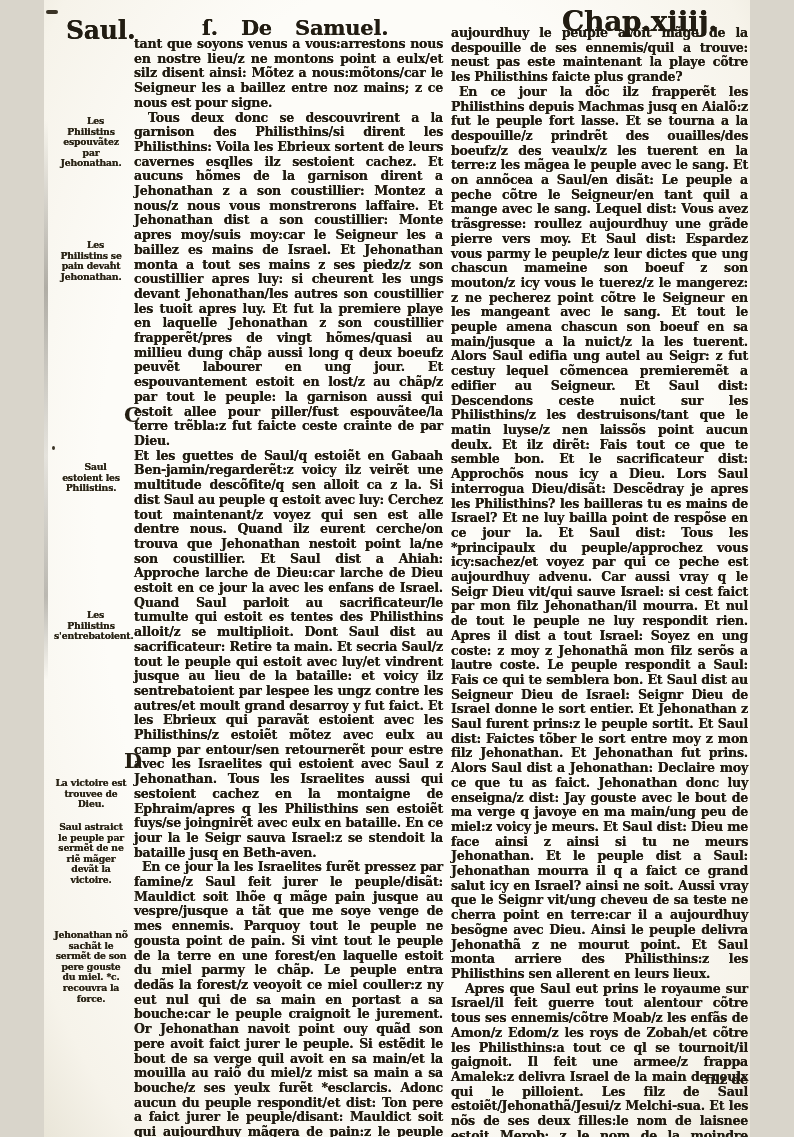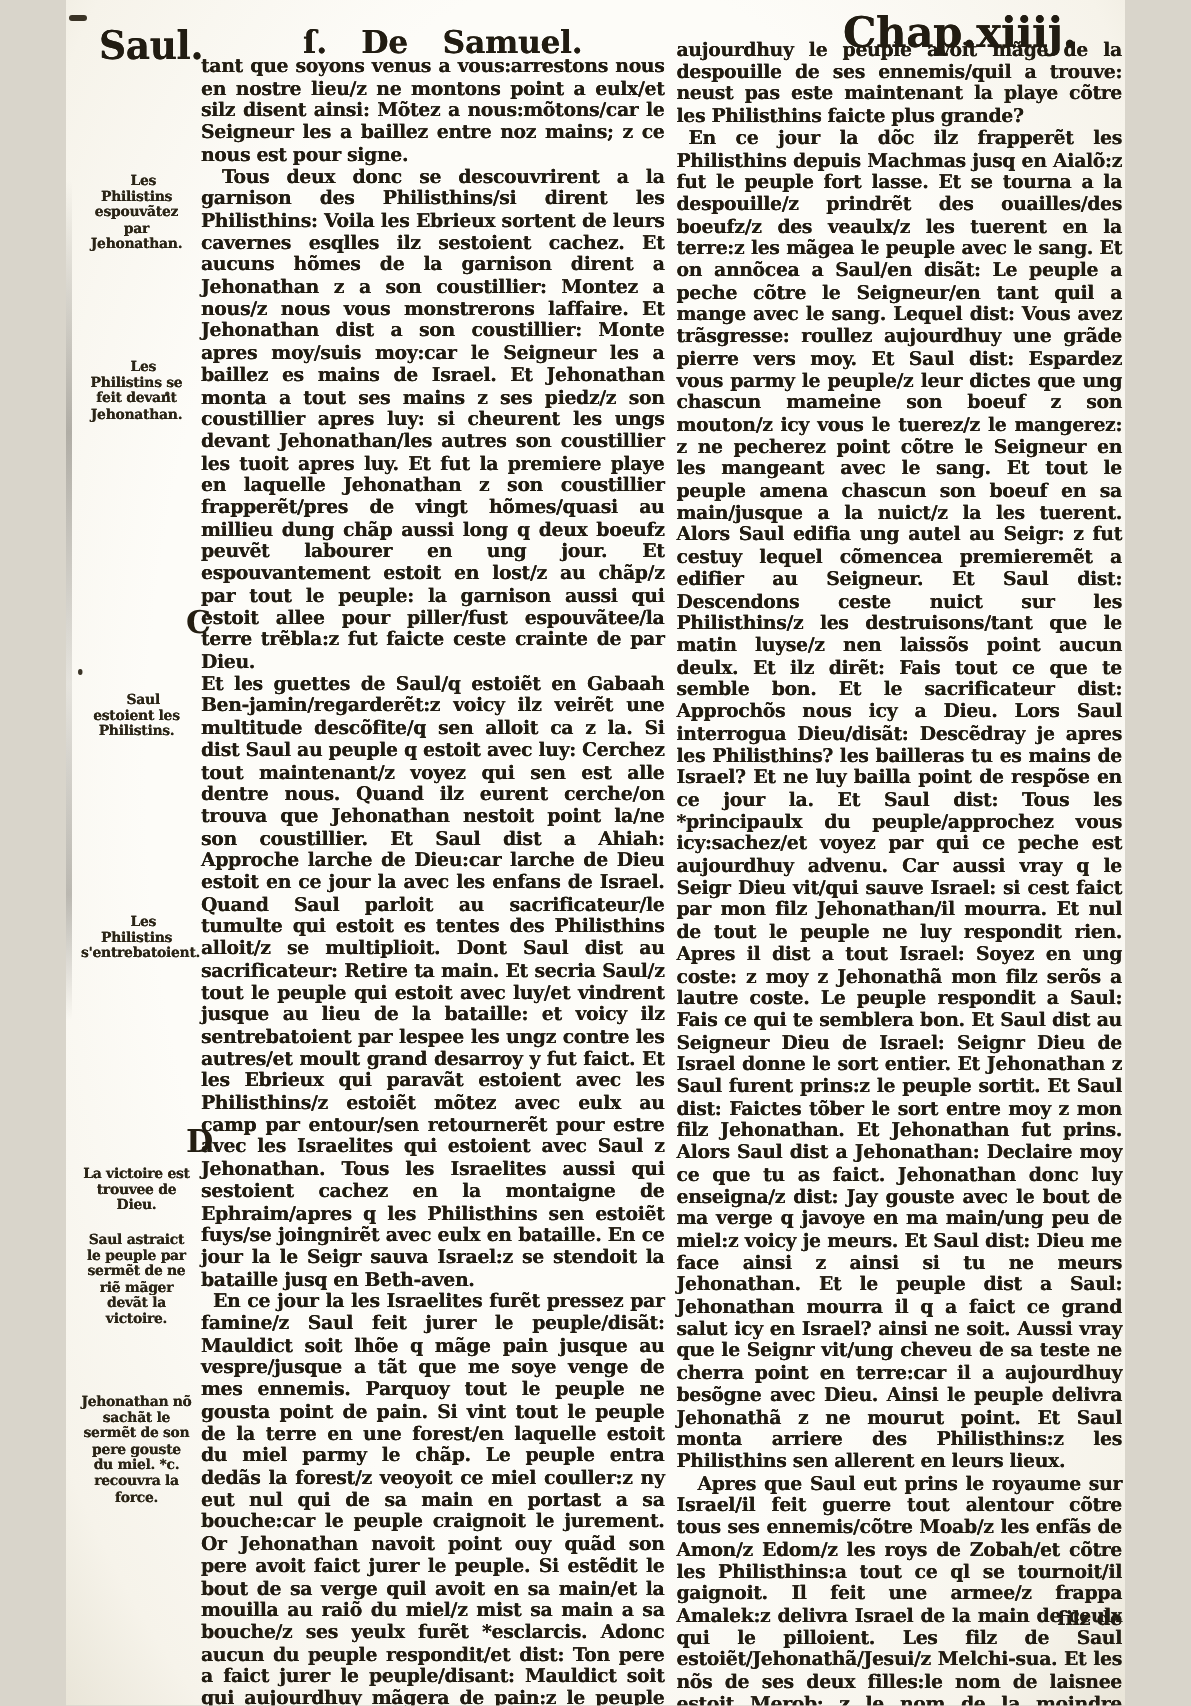--- a/index.html
+++ b/index.html
@@ -52,21 +52,21 @@
   <div class="speck s4"></div>
 
   <div class="head-left blackletter">Saul.</div>
   <div class="head-center blackletter">ſ. De Samuel.</div>
   <div class="head-right blackletter">Chap.xiiij.</div>
 
   <div class="seclet" style="left:80px;top:402px;">C</div>
   <div class="seclet" style="left:80px;top:748px;">D</div>
 
   <div class="mnote lm fl" style="top:116px;">Les Philistins espouvãtez par Jehonathan.</div>
-  <div class="mnote lm fl" style="top:240px;">Les Philistins se feit devant Jehonathan.</div>
+  <div class="mnote lm fl" style="top:240px;">Les Philistins se pain devant Jehonathan.</div>
   <div class="mnote lm fl" style="top:462px;">Saul estoient les Philistins.</div>
   <div class="mnote lm fl" style="top:610px;">Les Philistins s'entrebatoient.</div>
   <div class="mnote lm" style="top:778px;">La victoire est trouvee de Dieu.</div>
   <div class="mnote lm" style="top:822px;">Saul astraict le peuple par sermẽt de ne riẽ mãger devãt la victoire.</div>
   <div class="mnote lm" style="top:930px;">Jehonathan nõ sachãt le sermẽt de son pere gouste du miel. *c. recouvra la force.</div>
 
   <div class="seclet" style="left:712px;top:102px;">E</div>
   <div class="seclet" style="left:710px;top:432px;">F</div>
   <div class="seclet" style="left:722px;top:676px;">G</div>
 

